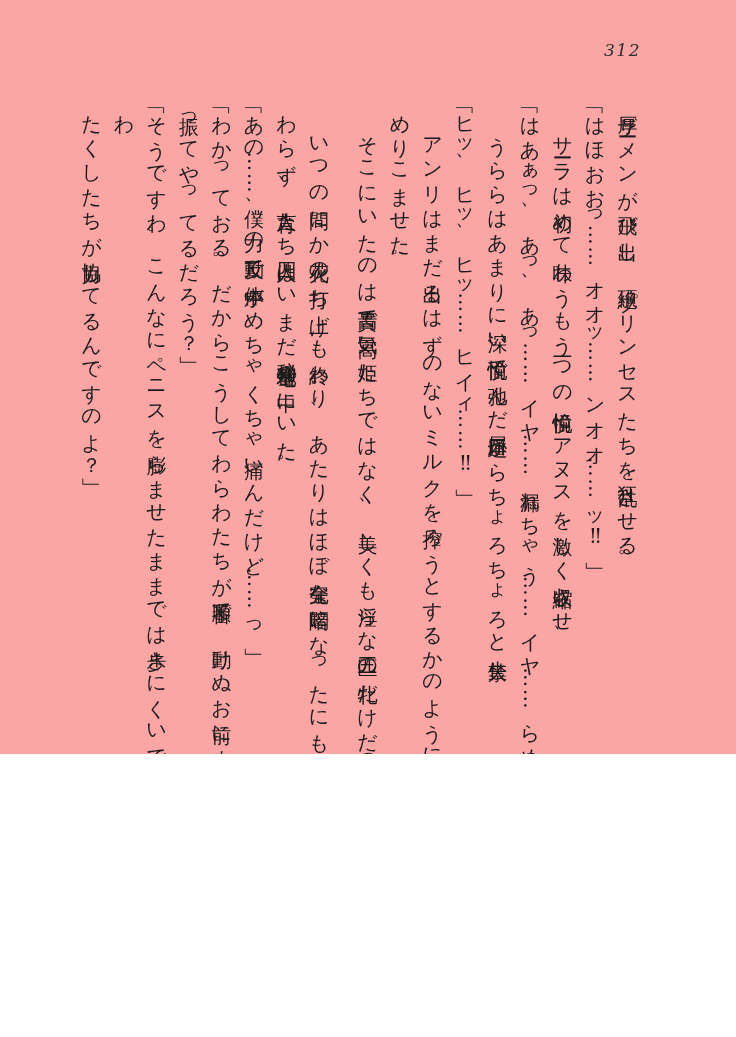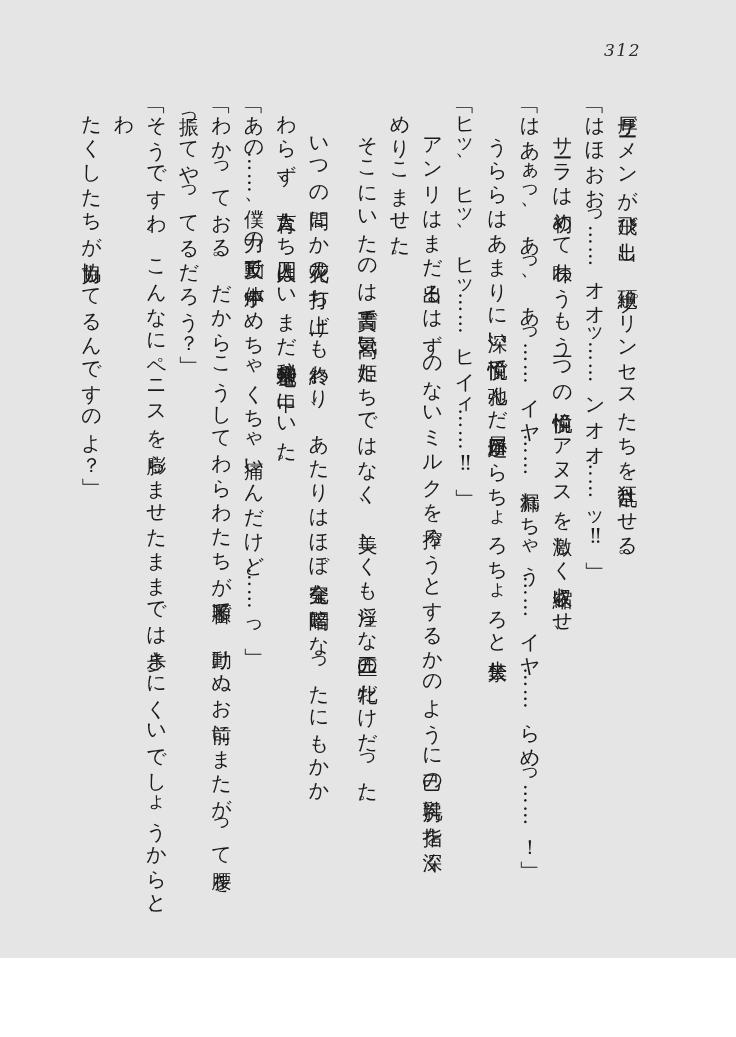--- a/index.html
+++ b/index.html
@@ -3,22 +3,22 @@
 <meta charset="utf-8">
 <style>
   html, body {
     margin: 0;
     padding: 0;
     background: #ffffff;
   }
   .page {
     position: relative;
     width: 736px;
-    height: 958px;
-    background: #e5e5e5;
+    height: 754px;
+    background: #fca5a5;
     overflow: hidden;
     font-family: "DejaVu Serif", "Liberation Serif", serif;
   }
   .page-number {
     position: absolute;
     top: 40px;
     left: 604px;
     font-size: 17px;
     font-style: italic;
     letter-spacing: 1.5px;

